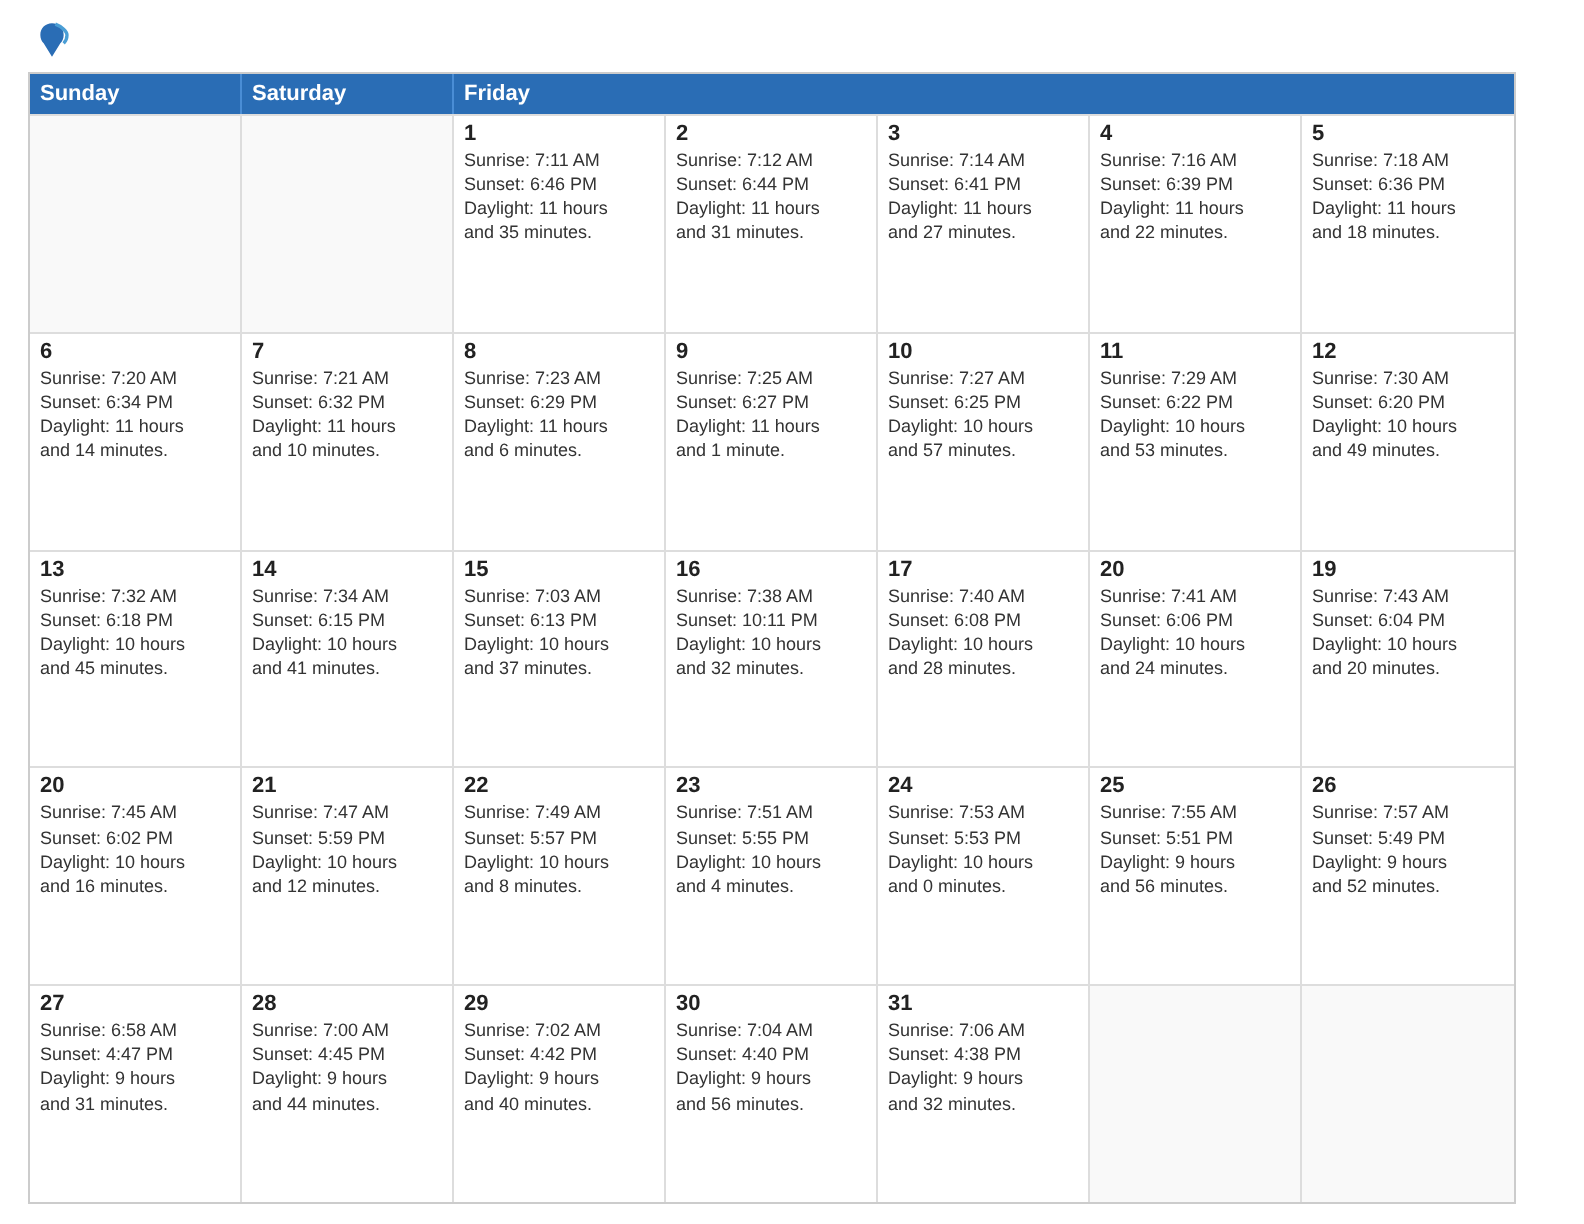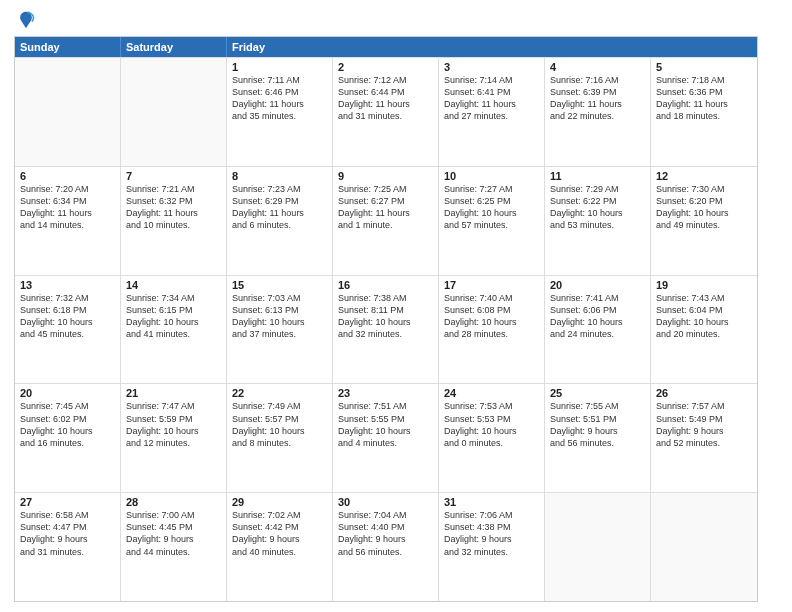--- a/index.html
+++ b/index.html
@@ -246,21 +246,21 @@
           <div class="cal-cell">
             <span class="day-num">15</span>
             <span class="cell-line">Sunrise: 7:03 AM</span>
             <span class="cell-line">Sunset: 6:13 PM</span>
             <span class="cell-line">Daylight: 10 hours</span>
             <span class="cell-line">and 37 minutes.</span>
           </div>
           <div class="cal-cell">
             <span class="day-num">16</span>
             <span class="cell-line">Sunrise: 7:38 AM</span>
-            <span class="cell-line">Sunset: 8:11 PM</span>
+            <span class="cell-line">Sunset: 10:11 PM</span>
             <span class="cell-line">Daylight: 10 hours</span>
             <span class="cell-line">and 32 minutes.</span>
           </div>
           <div class="cal-cell">
             <span class="day-num">17</span>
             <span class="cell-line">Sunrise: 7:40 AM</span>
             <span class="cell-line">Sunset: 6:08 PM</span>
             <span class="cell-line">Daylight: 10 hours</span>
             <span class="cell-line">and 28 minutes.</span>
           </div>

